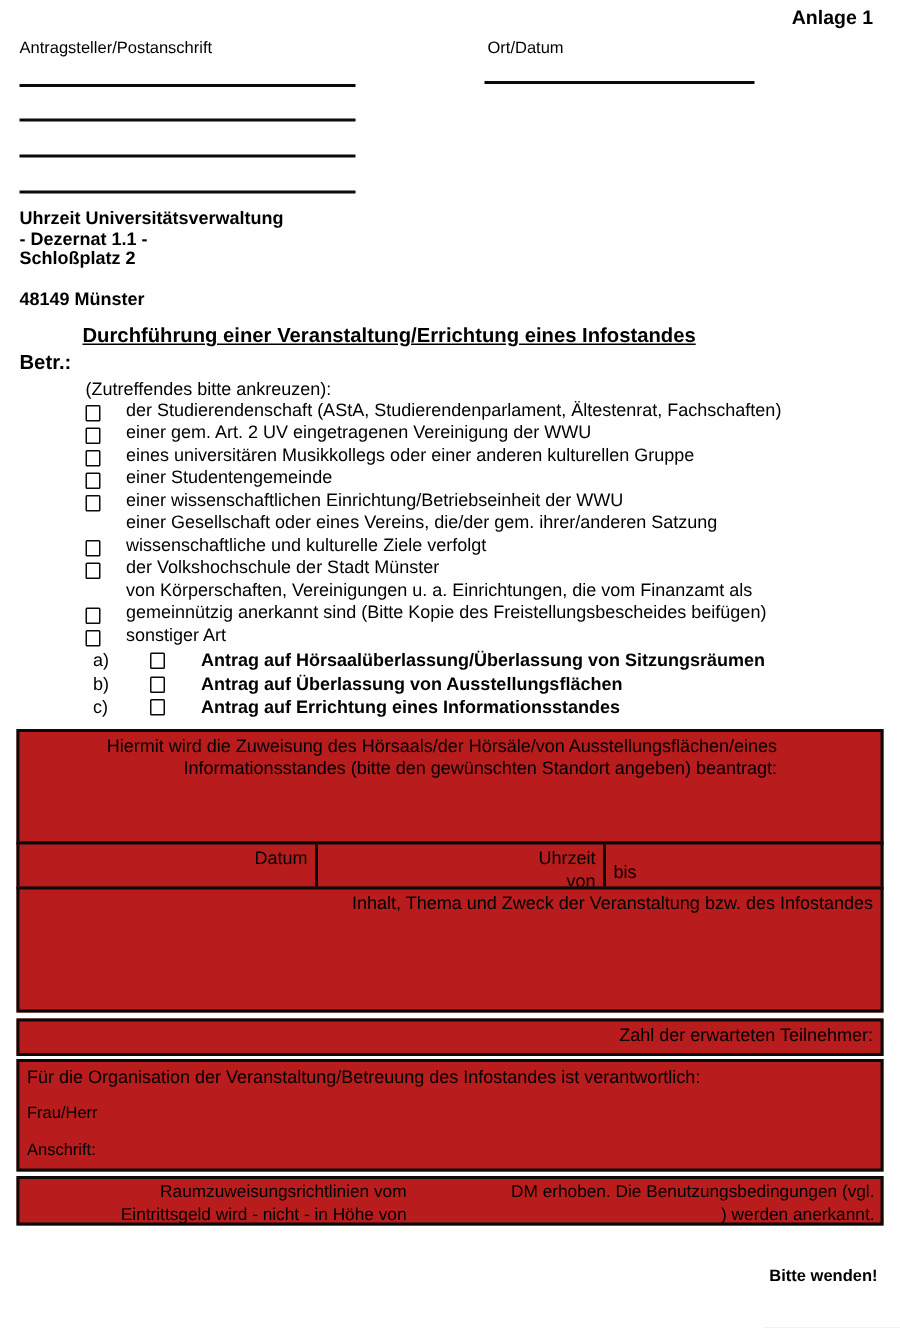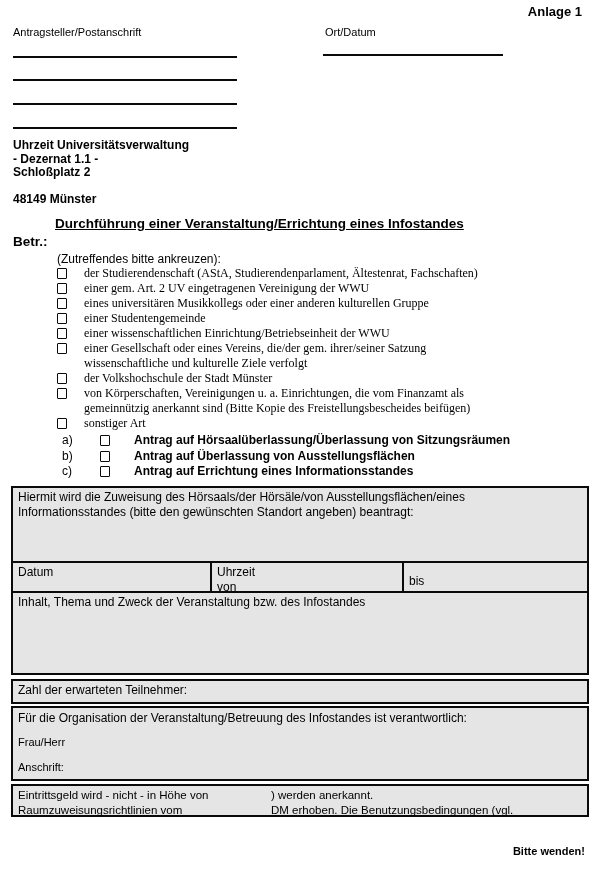--- a/index.html
+++ b/index.html
@@ -14,35 +14,35 @@
   .lab{font-size:11px;}
   .rule{border-bottom:2px solid #0a0a0a;height:0;}
   
   .addr{font-size:12px;font-weight:bold;line-height:13.5px;}
   
   .betr-prefix{font-size:13.5px;font-weight:bold;}
   .betr-title{font-size:13.5px;font-weight:bold;}
   .hint{font-size:12px;}
   
   .cb-list{width:500px;}
-  .cb-row{display:flex;align-items:flex-start;min-height:15px;line-height:15px;font-size:12px;font-family:Liberation Serif, serif;}
+  .cb-row{display:flex;align-items:flex-end;min-height:15px;line-height:15px;font-size:12px;}
   .cbx{
     flex:0 0 auto;width:8px;height:9px;border:1.5px solid #0a0a0a;border-radius:1px;
     margin:2px 17px 0 0;background:#fff;
   }
   .cb-text{display:block;}
   .l2{display:block;}
   
   .let-row{display:flex;align-items:flex-start;line-height:15.6px;font-size:12px;}
   .let{flex:0 0 38px;}
   .let-row .cbx{margin-right:24px;}
   .let-label{font-weight:bold;}
   
   .boxstack{left:11px;width:578px;}
-  .fbox{border:2px solid #0a0a0a;background:#e5e5e5;box-sizing:border-box;position:relative;}
+  .fbox{border:2px solid #0a0a0a;background:#b91c1c;box-sizing:border-box;position:relative;text-align:right;}
   .fbox .inner{padding:2px 5px;font-size:12px;line-height:15px;}
   .row3{display:flex;}
   .cell{box-sizing:border-box;padding:2px 5px;font-size:12px;line-height:15px;}
   .cell + .cell{border-left:2px solid #0a0a0a;}
   .small{font-size:10.5px;line-height:13px;}
   .fee-cols{display:flex;font-size:11.5px;line-height:15px;}
   .fee-left{flex:0 0 258px;padding:2px 0 2px 5px;box-sizing:border-box;}
   .fee-right{flex:1;padding:2px 4px 2px 0;}
   .wenden{font-size:11px;font-weight:bold;}
 </style>
@@ -91,21 +91,21 @@
       <span class="cbx"></span>
       <span class="cb-text"><span>einer Studentengemeinde</span></span>
     </div>
     <div class="cb-row">
       <span class="cbx"></span>
       <span class="cb-text"><span>einer wissenschaftlichen Einrichtung/Betriebseinheit der WWU</span></span>
     </div>
     <div class="cb-row">
       <span class="cbx"></span>
       <span class="cb-text">
-        <span>einer Gesellschaft oder eines Vereins, die/der gem. ihrer/seiner Satzung</span>
+        <span>einer Gesellschaft oder eines Vereins, die/der gem. ihrer/anderen Satzung</span>
         <span class="l2">wissenschaftliche und kulturelle Ziele verfolgt</span>
       </span>
     </div>
     <div class="cb-row">
       <span class="cbx"></span>
       <span class="cb-text"><span>der Volkshochschule der Stadt Münster</span></span>
     </div>
     <div class="cb-row">
       <span class="cbx"></span>
       <span class="cb-text">
@@ -167,26 +167,26 @@
     <div class="fbox" style="height:75px;margin-top:2px;">
       <div class="abs" style="top:3px;left:5px;font-size:12px;">Für die Organisation der Veranstaltung/Betreuung des Infostandes ist verantwortlich:</div>
       <div class="abs" style="top:28px;left:5px;font-size:11px;">Frau/Herr</div>
       <div class="abs" style="top:53px;left:5px;font-size:11px;">Anschrift:</div>
       <div class="abs" style="top:78px;left:5px;font-size:11px;">Telefon:</div>
     </div>
 
     <div class="fbox" style="height:33px;margin-top:3px;">
       <div class="fee-cols">
         <div class="fee-left">
+          <div>Raumzuweisungsrichtlinien vom</div>
           <div>Eintrittsgeld wird - nicht - in Höhe von</div>
-          <div>Raumzuweisungsrichtlinien vom</div>
         </div>
         <div class="fee-right">
+          <div>DM erhoben. Die Benutzungsbedingungen (vgl.</div>
           <div>) werden anerkannt.</div>
-          <div>DM erhoben. Die Benutzungsbedingungen (vgl.</div>
         </div>
       </div>
     </div>
   </div>
 
   <div class="abs wenden" style="top:845px;right:15px;">Bitte wenden!</div>
 
 </div>
 
 </body></html>

